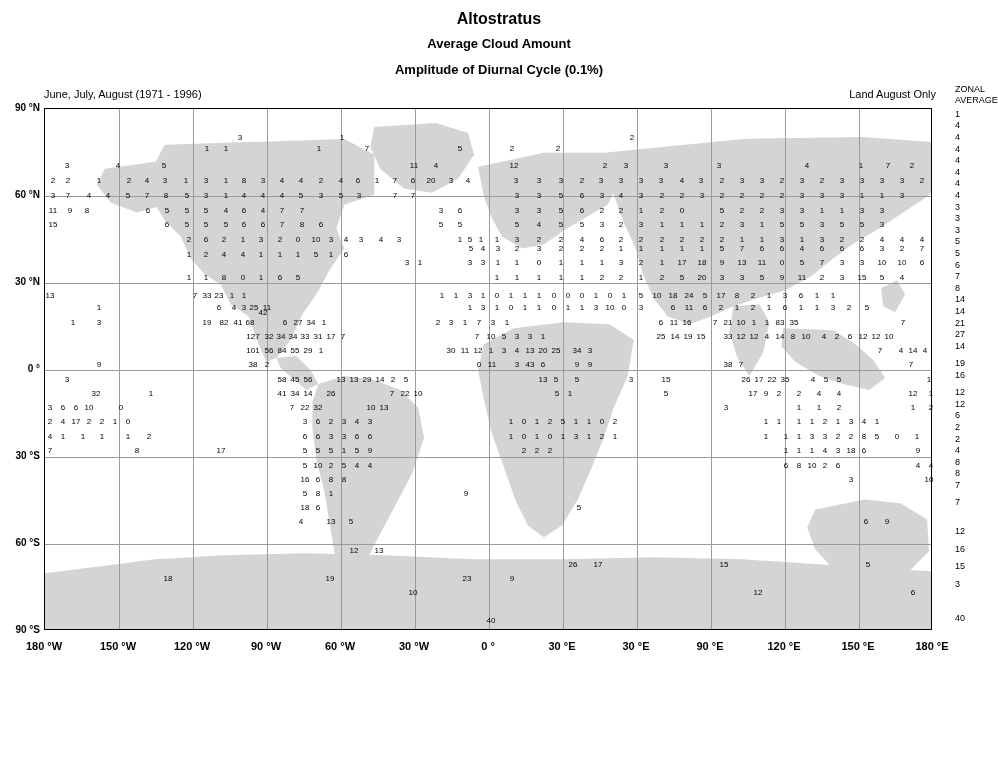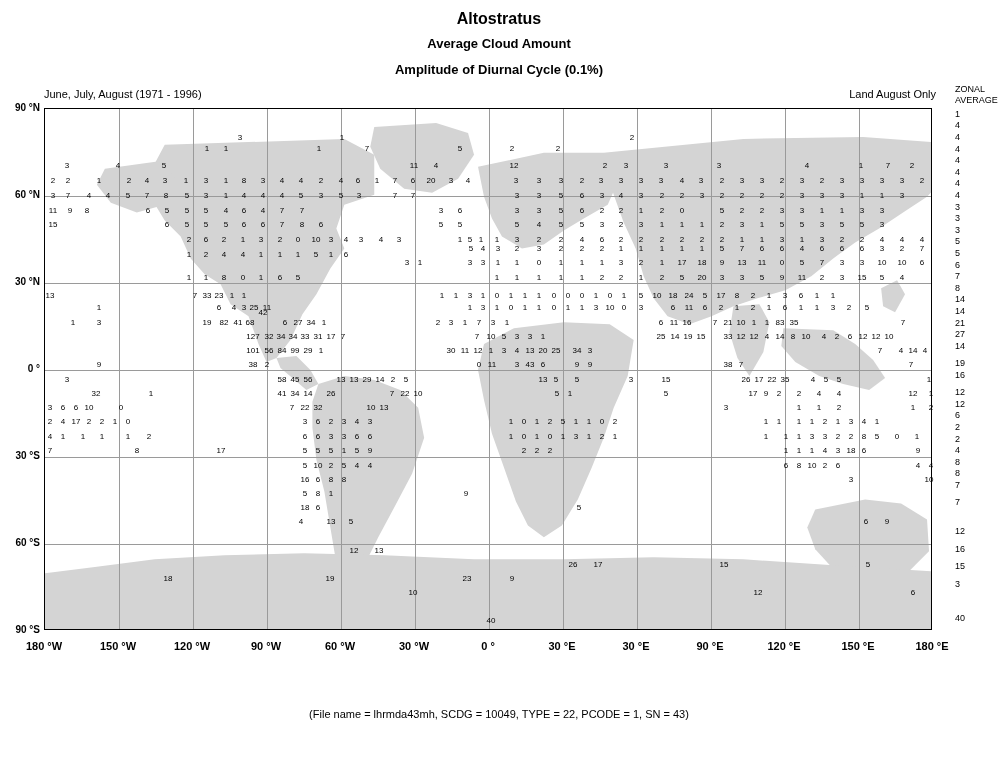--- a/index.html
+++ b/index.html
@@ -523,21 +523,21 @@
         <div class="cellnum" style="left: 761px; top: 228px;">10</div>
         <div class="cellnum" style="left: 779px; top: 228px;">4</div>
         <div class="cellnum" style="left: 792px; top: 228px;">2</div>
         <div class="cellnum" style="left: 805px; top: 228px;">6</div>
         <div class="cellnum" style="left: 818px; top: 228px;">12</div>
         <div class="cellnum" style="left: 831px; top: 228px;">12</div>
         <div class="cellnum" style="left: 844px; top: 228px;">10</div>
         <div class="cellnum" style="left: 208px; top: 242px;">101</div>
         <div class="cellnum" style="left: 224px; top: 242px;">56</div>
         <div class="cellnum" style="left: 237px; top: 242px;">84</div>
-        <div class="cellnum" style="left: 250px; top: 242px;">99</div>
+        <div class="cellnum" style="left: 250px; top: 242px;">55</div>
         <div class="cellnum" style="left: 263px; top: 242px;">29</div>
         <div class="cellnum" style="left: 276px; top: 242px;">1</div>
         <div class="cellnum" style="left: 406px; top: 242px;">30</div>
         <div class="cellnum" style="left: 420px; top: 242px;">11</div>
         <div class="cellnum" style="left: 433px; top: 242px;">12</div>
         <div class="cellnum" style="left: 446px; top: 242px;">1</div>
         <div class="cellnum" style="left: 459px; top: 242px;">3</div>
         <div class="cellnum" style="left: 472px; top: 242px;">4</div>
         <div class="cellnum" style="left: 485px; top: 242px;">13</div>
         <div class="cellnum" style="left: 498px; top: 242px;">20</div>
@@ -807,14 +807,13 @@
       <div class="zonal" style="top: 473.4px;">8</div>
       <div class="zonal" style="top: 485px;">7</div>
       <div class="zonal" style="top: 502.4px;">7</div>
       <div class="zonal" style="top: 531.4px;">12</div>
       <div class="zonal" style="top: 548.8px;">16</div>
       <div class="zonal" style="top: 566.2px;">15</div>
       <div class="zonal" style="top: 583.6px;">3</div>
       <div class="zonal" style="top: 618.4px;">40</div>
     </div>
 
-  <div id="file-line">(File name = lhrmda43mh, SCDG = 10049, TYPE = 22, PCODE = 1, SN = 43)</div>
 </div>
 
 </body></html>

